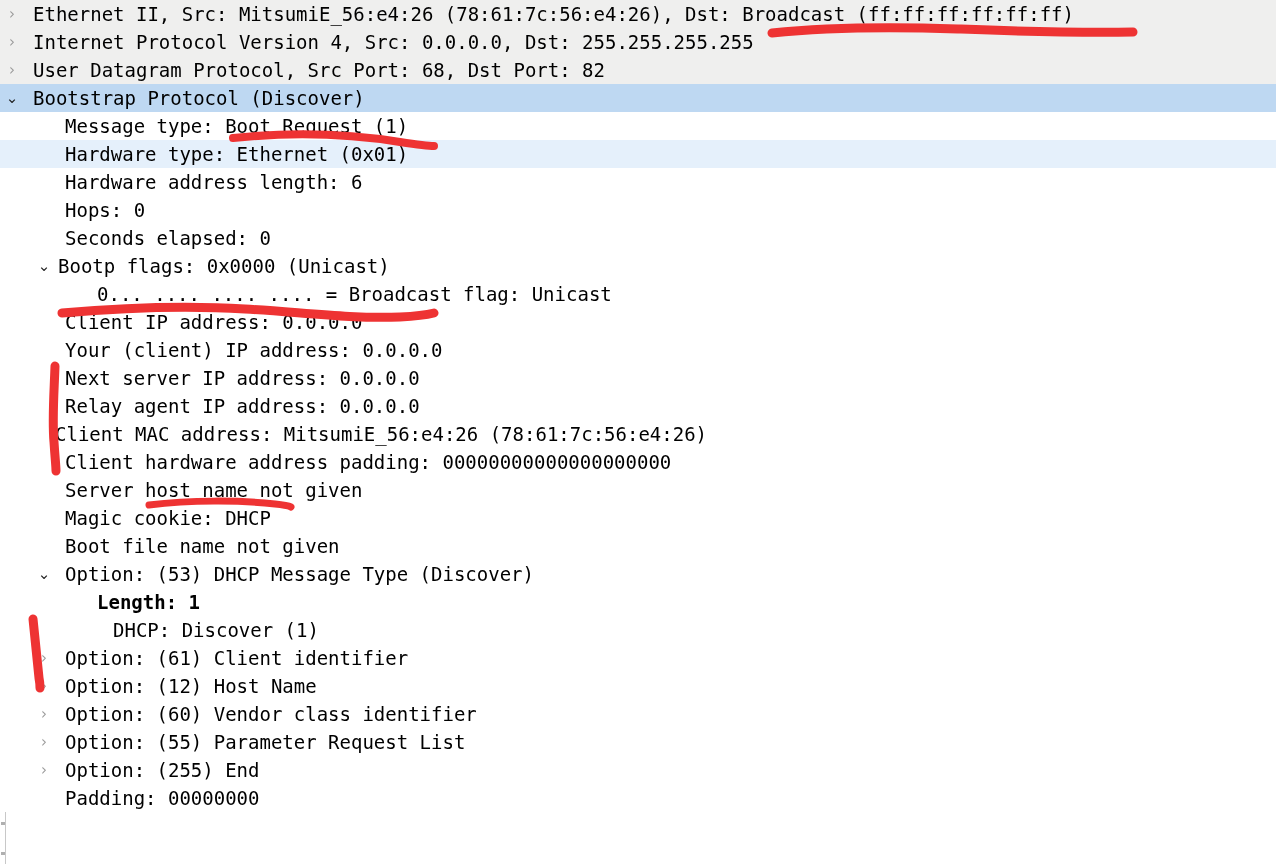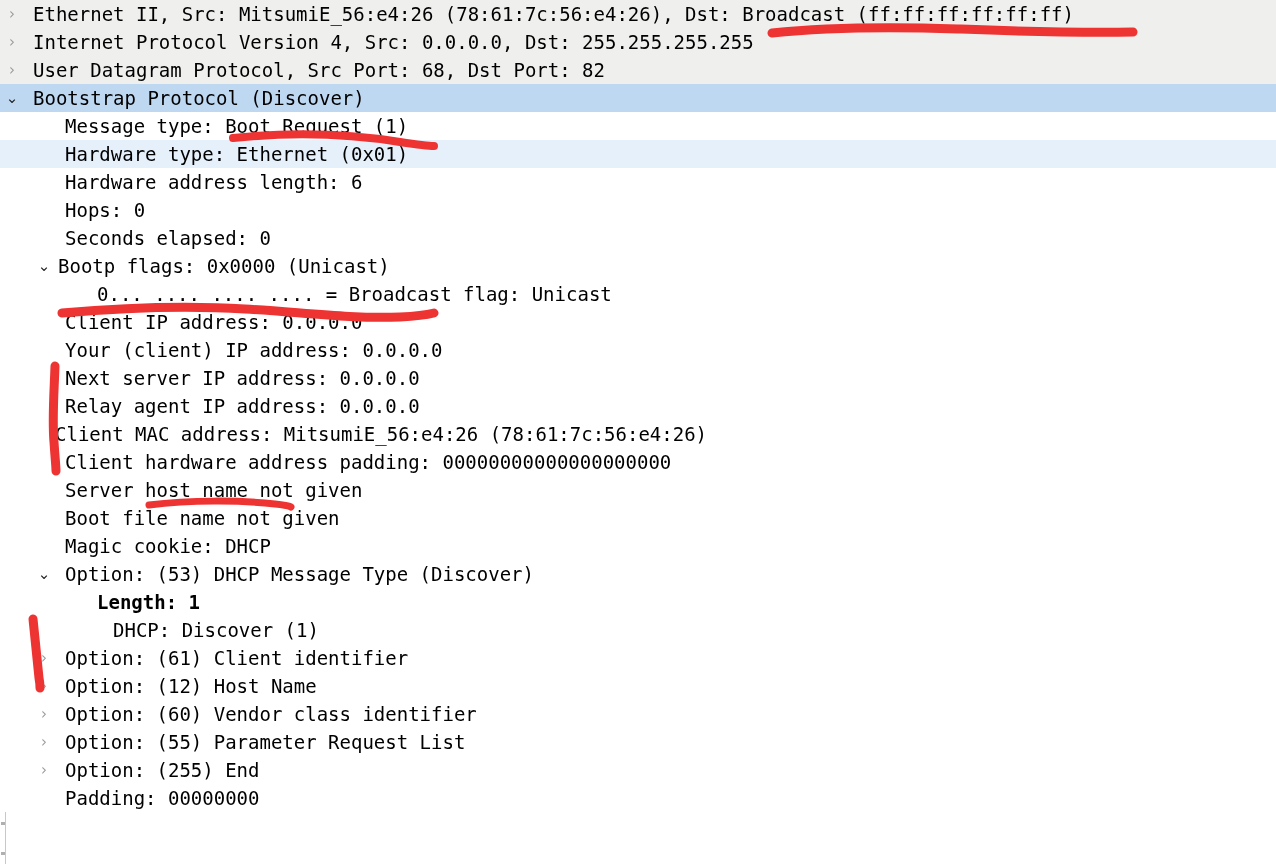--- a/index.html
+++ b/index.html
@@ -128,22 +128,22 @@
       <div class="row bg-white"><span class="row-label" style="left: 65px;">Seconds elapsed: 0</span></div>
       <div class="row bg-white"><span class="twisty open" style="left: 33px;">⌄</span><span class="row-label" style="left: 58px;">Bootp flags: 0x0000 (Unicast)</span></div>
       <div class="row bg-white"><span class="row-label" style="left: 97px;">0... .... .... .... = Broadcast flag: Unicast</span></div>
       <div class="row bg-white"><span class="row-label" style="left: 65px;">Client IP address: 0.0.0.0</span></div>
       <div class="row bg-white"><span class="row-label" style="left: 65px;">Your (client) IP address: 0.0.0.0</span></div>
       <div class="row bg-white"><span class="row-label" style="left: 65px;">Next server IP address: 0.0.0.0</span></div>
       <div class="row bg-white"><span class="row-label" style="left: 65px;">Relay agent IP address: 0.0.0.0</span></div>
       <div class="row bg-white"><span class="row-label" style="left: 55px;">Client MAC address: MitsumiE_56:e4:26 (78:61:7c:56:e4:26)</span></div>
       <div class="row bg-white"><span class="row-label" style="left: 65px;">Client hardware address padding: 00000000000000000000</span></div>
       <div class="row bg-white"><span class="row-label" style="left: 65px;">Server host name not given</span></div>
+      <div class="row bg-white"><span class="row-label" style="left: 65px;">Magic cookie: DHCP</span></div>
       <div class="row bg-white"><span class="row-label" style="left: 65px;">Boot file name not given</span></div>
-      <div class="row bg-white"><span class="row-label" style="left: 65px;">Magic cookie: DHCP</span></div>
       <div class="row bg-white"><span class="twisty open" style="left: 33px;">⌄</span><span class="row-label" style="left: 65px;">Option: (53) DHCP Message Type (Discover)</span></div>
       <div class="row bg-white"><span class="row-label" style="left: 97px; font-weight: bold;">Length: 1</span></div>
       <div class="row bg-white"><span class="row-label" style="left: 97px; margin-left: 16px;">DHCP: Discover (1)</span></div>
       <div class="row bg-white"><span class="twisty" style="left: 33px;">›</span><span class="row-label" style="left: 65px;">Option: (61) Client identifier</span></div>
       <div class="row bg-white"><span class="twisty" style="left: 33px;">›</span><span class="row-label" style="left: 65px;">Option: (12) Host Name</span></div>
       <div class="row bg-white"><span class="twisty" style="left: 33px;">›</span><span class="row-label" style="left: 65px;">Option: (60) Vendor class identifier</span></div>
       <div class="row bg-white"><span class="twisty" style="left: 33px;">›</span><span class="row-label" style="left: 65px;">Option: (55) Parameter Request List</span></div>
       <div class="row bg-white"><span class="twisty" style="left: 33px;">›</span><span class="row-label" style="left: 65px;">Option: (255) End</span></div>
       <div class="row bg-white"><span class="row-label" style="left: 65px;">Padding: 00000000</span></div>
     </div>

